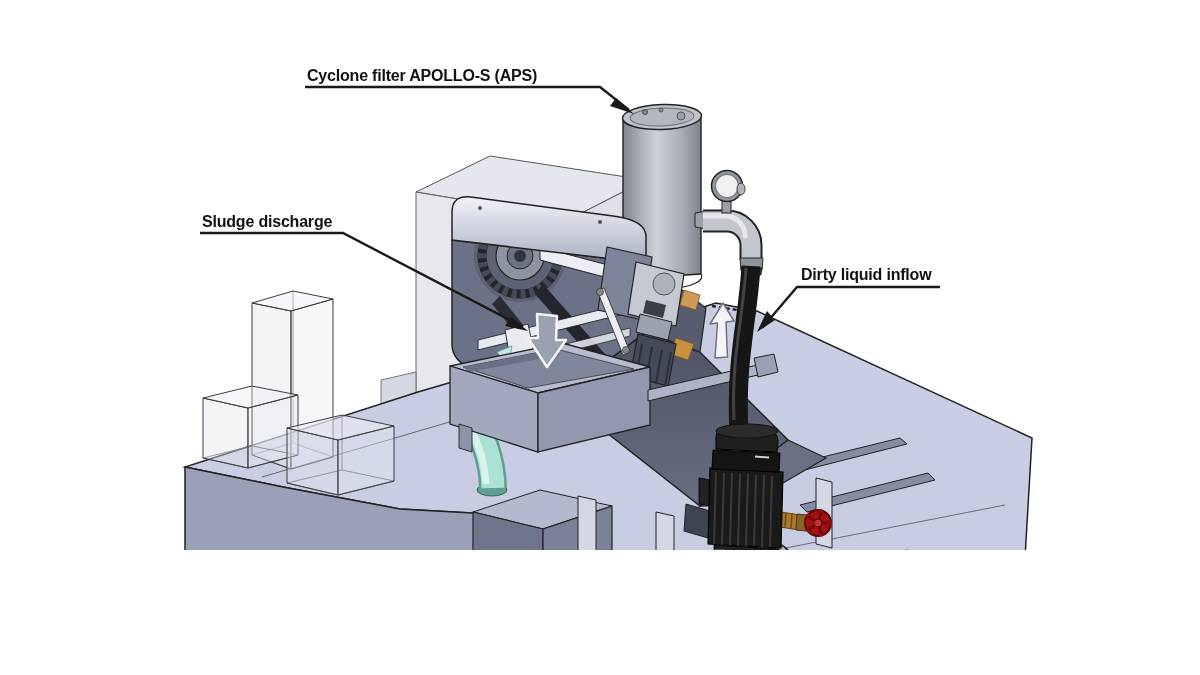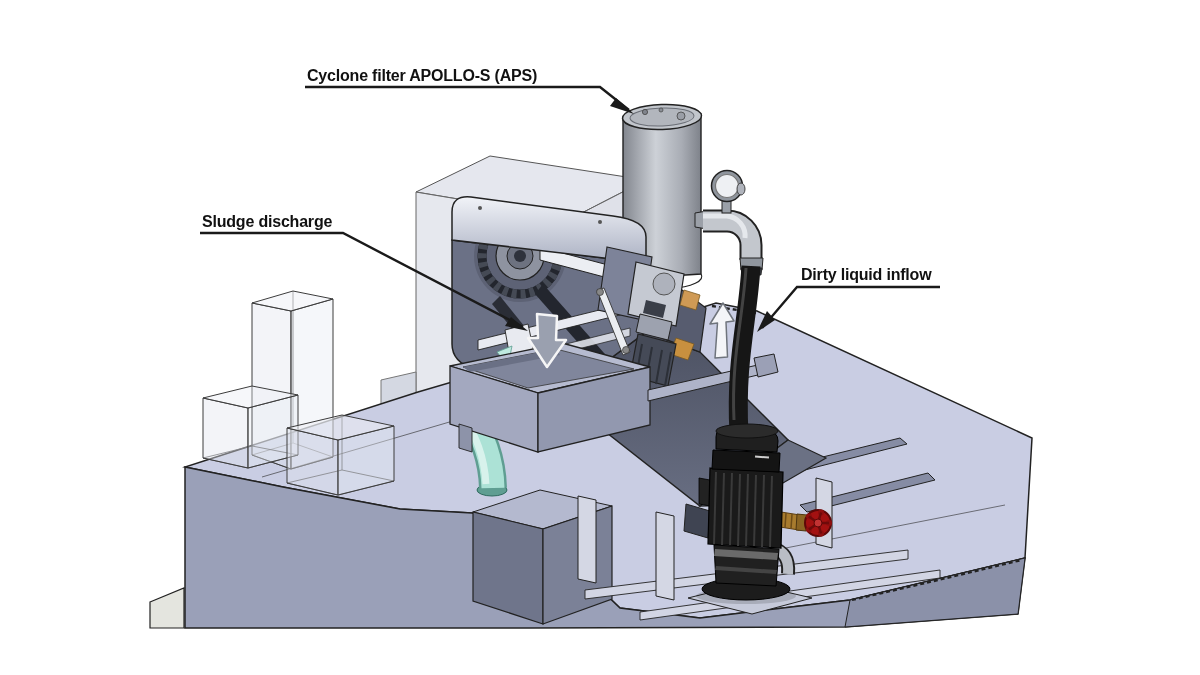--- a/index.html
+++ b/index.html
@@ -1,16 +1,16 @@
 <!DOCTYPE html>
 <html><head>
 <meta charset="utf-8">
 <style>
   html,body{margin:0;padding:0;background:#ffffff;}
-  .stage{position:relative;width:1200px;height:675px;background:#ffffff;overflow:hidden;
+  .stage{position:relative;width:1200px;height:550px;background:#ffffff;overflow:hidden;
          font-family:"Liberation Sans", sans-serif;}
   svg{display:block;}
   text.callout{font-family:"Liberation Sans", sans-serif;font-weight:700;font-size:16px;
                fill:#111111;letter-spacing:-0.2px;}
 </style>
 </head>
 <body>
 
 <div class="stage">
 <svg width="1200" height="675" viewBox="0 0 1200 675">

